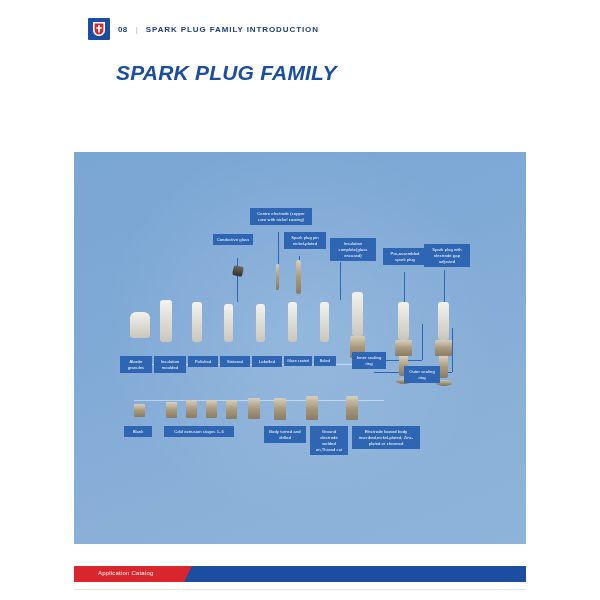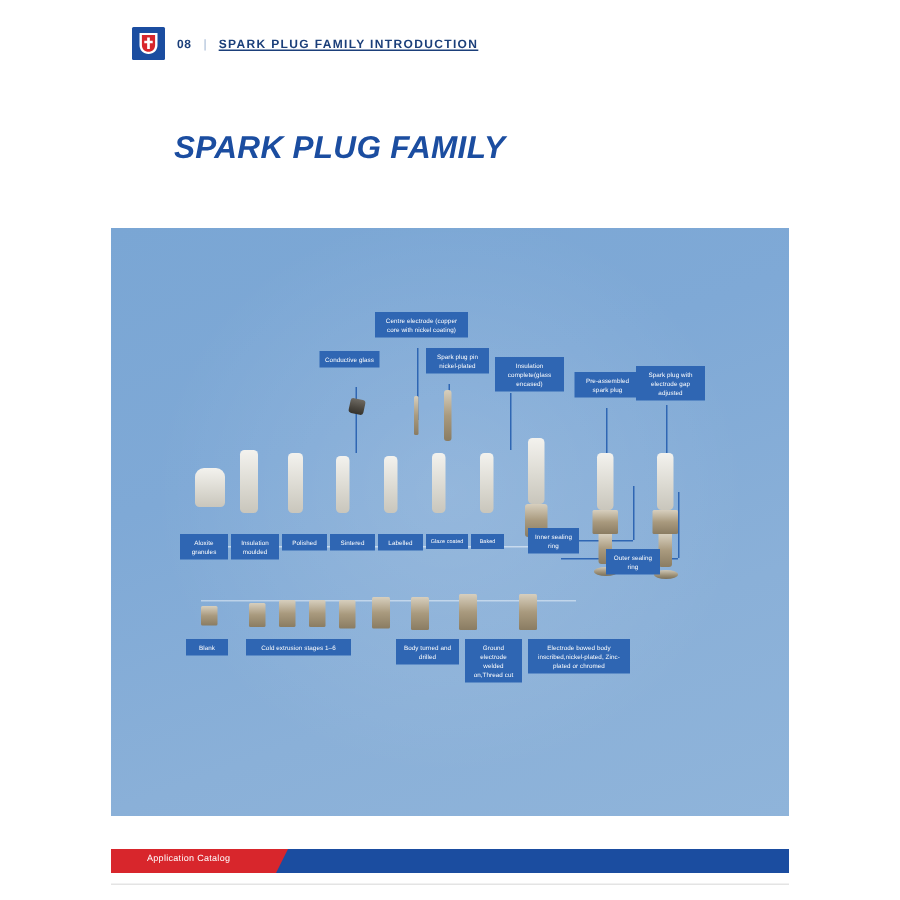--- a/index.html
+++ b/index.html
@@ -58,35 +58,33 @@
   }
   .hdr-sep {
     font-size: 8px;
     color: #9fb4d2;
   }
   .hdr-title {
     font-size: 8px;
     font-weight: bold;
     color: #1b3f7a;
     letter-spacing: .9px;
-    text-decoration: underline;
   }
 
   
   .title {
     position: absolute;
     left: 116px; top: 60px;
     width: 420px;
     font-size: 21px;
     font-weight: bold;
     font-style: italic;
     color: #1b4da0;
     line-height: 1.28;
     letter-spacing: .2px;
-    margin-top: 26px;
   }
 
   
   .figure {
     position: absolute;
     left: 74px; top: 152px;
     width: 452px; height: 392px;
     background: linear-gradient(160deg, #7aa6d4 0%, #7fa9d6 35%, #8ab0d8 70%, #8fb4da 100%);
     overflow: hidden;
   }

